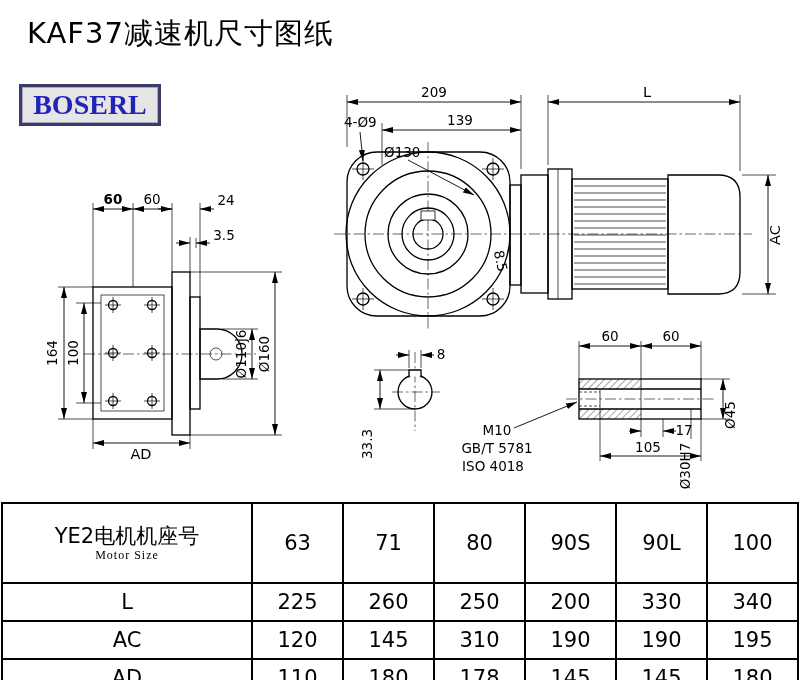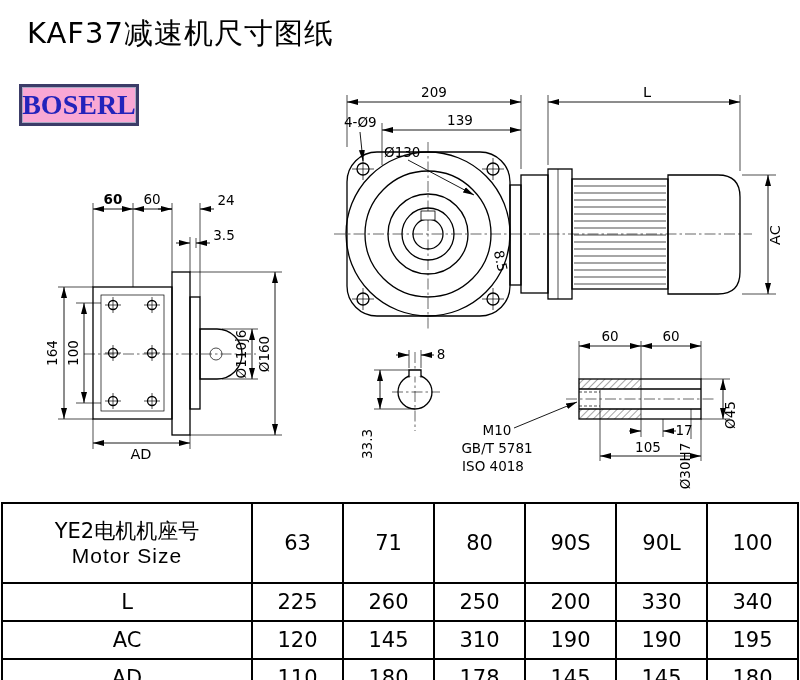--- a/index.html
+++ b/index.html
@@ -1,41 +1,41 @@
 <!DOCTYPE html>
 <html><head>
 <meta charset="utf-8">
 <style>
   *{margin:0;padding:0;box-sizing:border-box}
   html,body{background:#fff}
   body{width:800px;height:680px;overflow:hidden;font-family:"DejaVu Sans","Liberation Sans",sans-serif}
   .page{position:relative;width:800px;height:680px;background:#fff}
   .title{position:absolute;left:27px;top:14px;font-size:29px;font-weight:normal;color:#000;letter-spacing:1px}
-  .logo{position:absolute;left:19px;top:84px;width:120px;height:42px;border:3px solid #3c3c68;box-shadow:inset 0 0 0 1px #a9a9c4;display:flex;align-items:center;justify-content:center;background:#f9a8d4}
+  .logo{position:absolute;left:19px;top:84px;width:142px;height:42px;border:3px solid #3c3c68;box-shadow:inset 0 0 0 1px #a9a9c4;display:flex;align-items:center;justify-content:center;background:#e5e5e5}
   .logo-text{font-family:"Liberation Serif","DejaVu Serif",serif;font-weight:bold;font-size:28px;color:#2323bb}
   svg.drawing{position:absolute;left:0;top:57px}
   
   .ln{fill:none;stroke:#000;stroke-width:1.3}
   .tn{fill:none;stroke:#000;stroke-width:0.7}
   .dm{fill:none;stroke:#000;stroke-width:0.9}
   .dd{marker-start:url(#aS);marker-end:url(#aE)}
   .de{marker-end:url(#aE)}
   .cl{fill:none;stroke:#000;stroke-width:0.6;stroke-dasharray:11 3 2.5 3}
   .dsh{fill:none;stroke:#000;stroke-width:0.7;stroke-dasharray:3 2}
   text.t{font-family:"DejaVu Sans","Liberation Sans",sans-serif;font-size:13.5px;fill:#000}
   text.big{font-size:14.5px}
   text.b{font-weight:bold}
   
   .spec{position:absolute;left:1px;top:502px;width:798px;border-collapse:collapse;table-layout:fixed;text-align:center}
   .spec td{border:2px solid #000;font-size:21px;color:#000;padding:0;vertical-align:middle;font-family:"DejaVu Sans","Liberation Sans",sans-serif}
   .spec col.c0{width:250px}
   .spec tr.hd{height:80px}
   .spec tr.vr{height:38px}
   .cell-cn{font-size:21px;line-height:1.25}
-  .cell-en{font-size:21px;font-family:Liberation Sans, sans-serif;letter-spacing:1px;line-height:1.15}
+  .cell-en{font-size:12px;font-family:Liberation Serif, serif;letter-spacing:1px;line-height:1.15}
 </style>
 </head>
 <body>
 
 <div class="page">
 
   <svg class="drawing" width="800" height="445" viewBox="0 0 800 445">
     <defs>
       <marker id="aE" markerWidth="13" markerHeight="9" refX="11" refY="4" orient="auto" markerUnits="userSpaceOnUse">
           <path d="M0,1 L11,4 L0,7 Z" fill="#000"></path>

